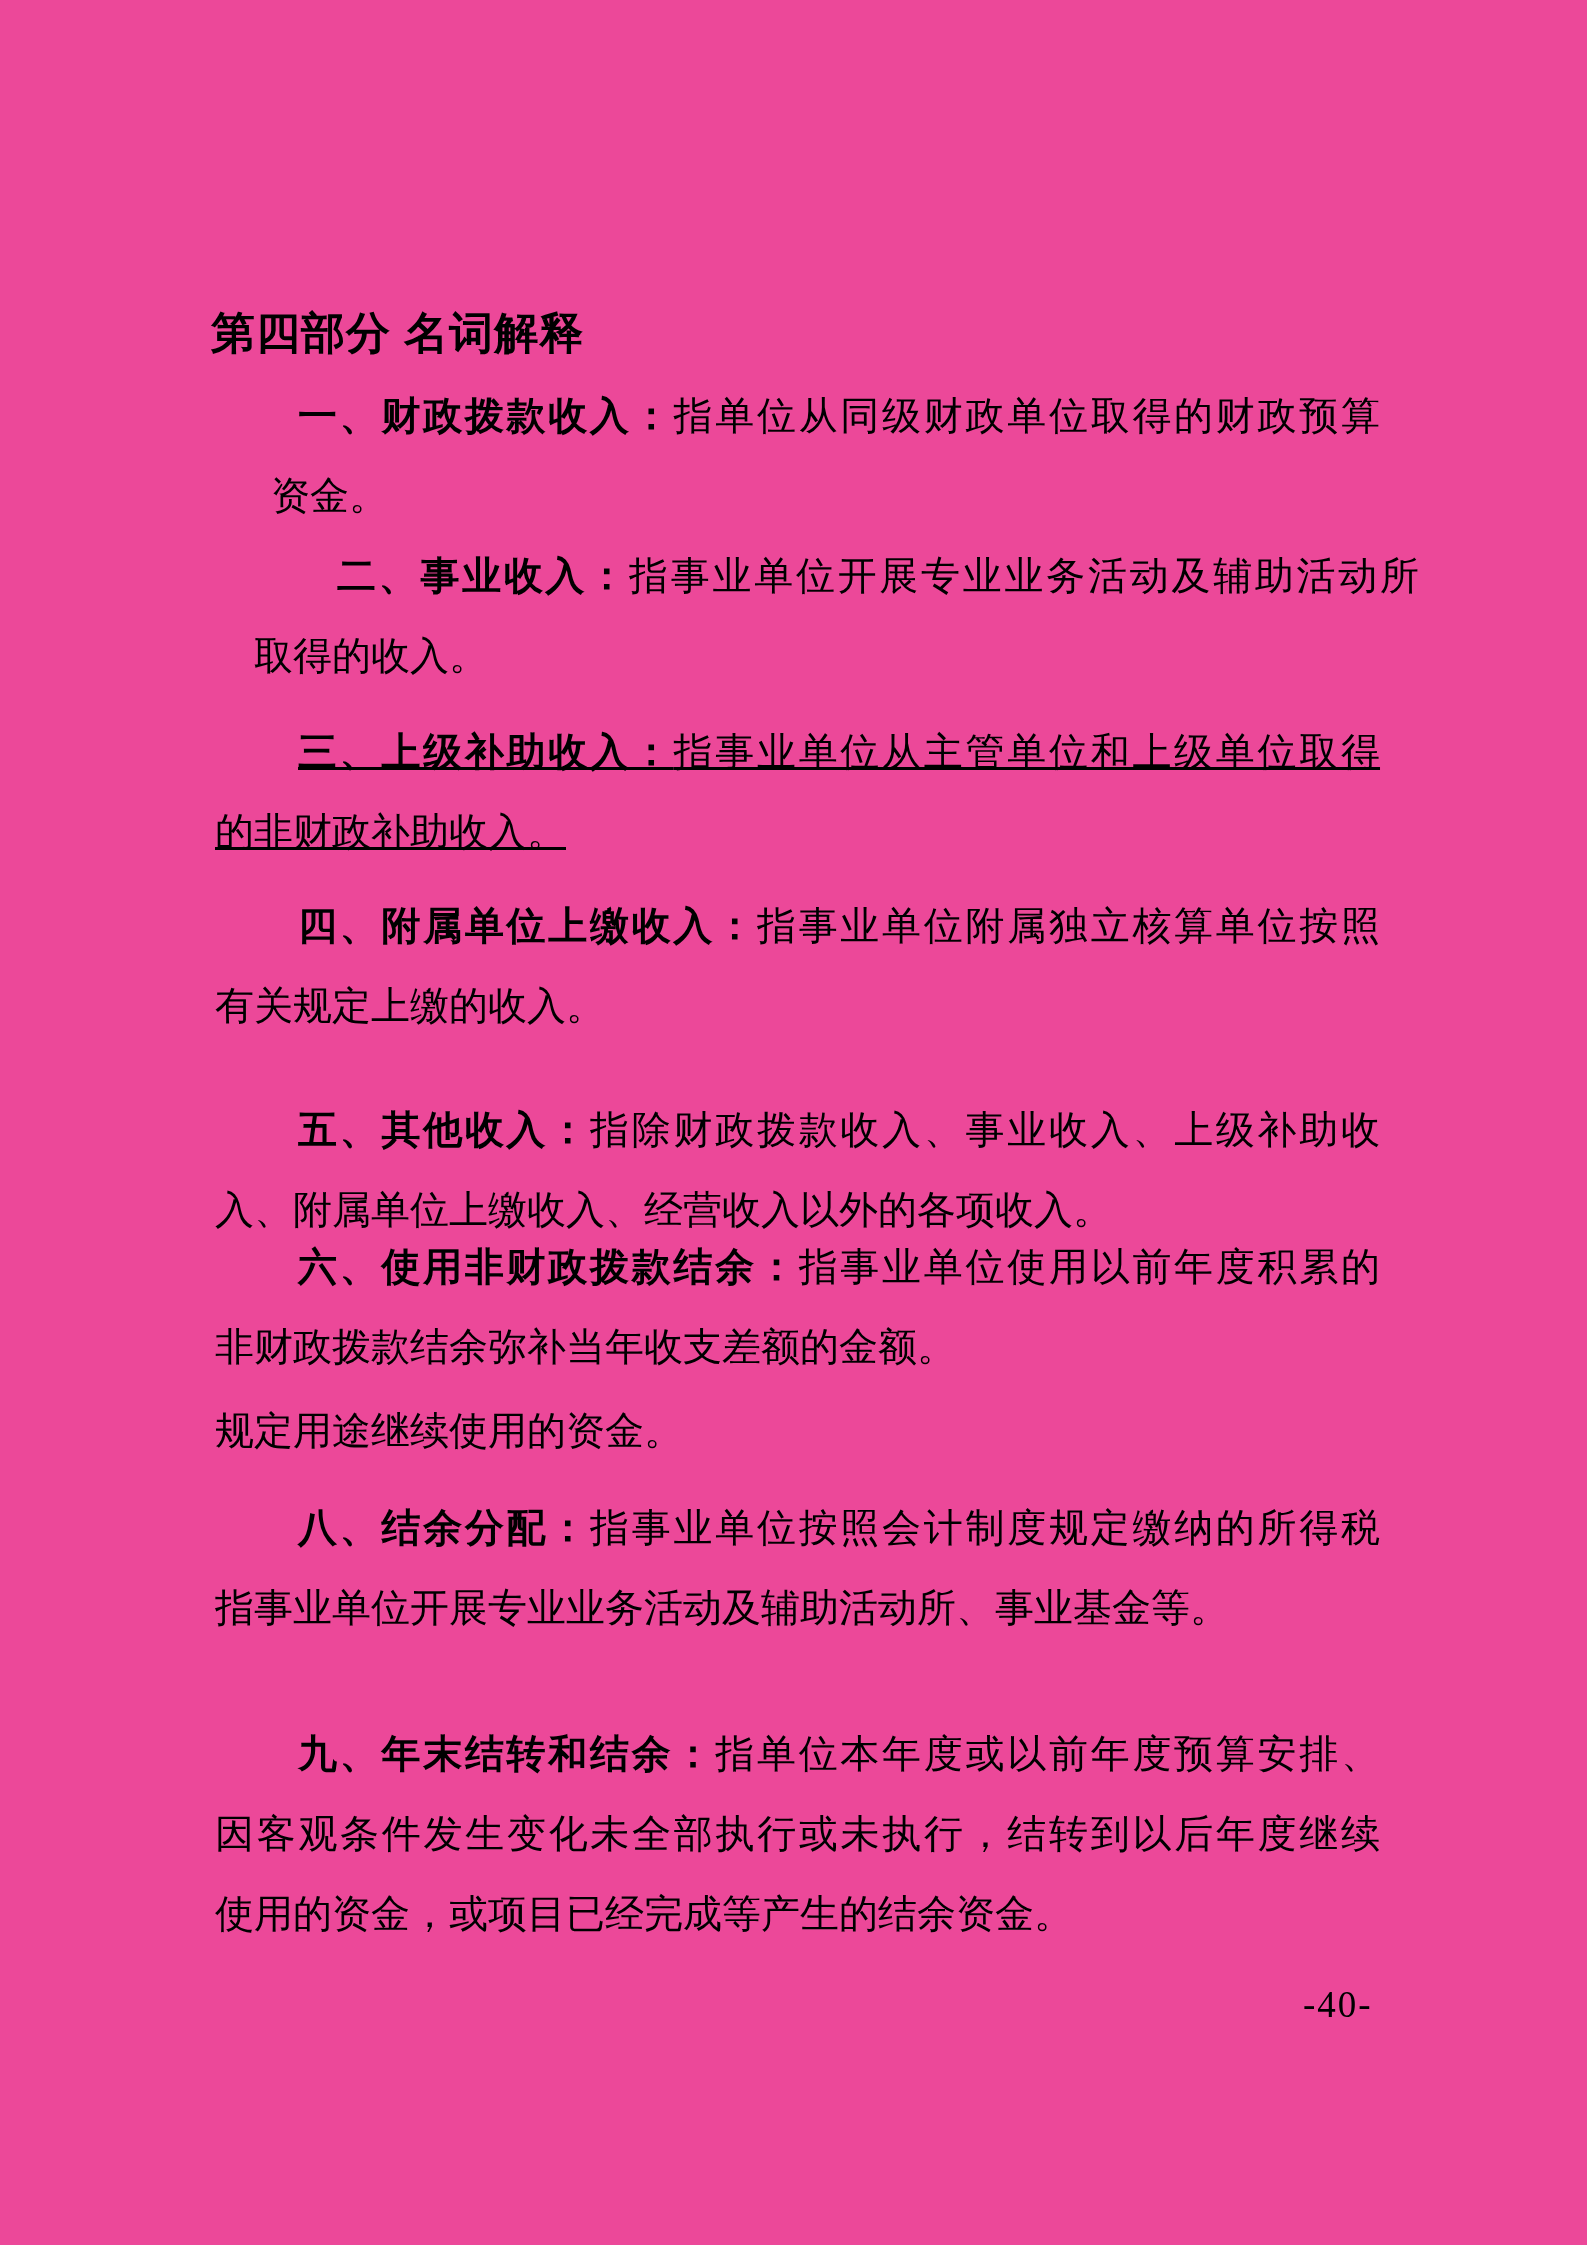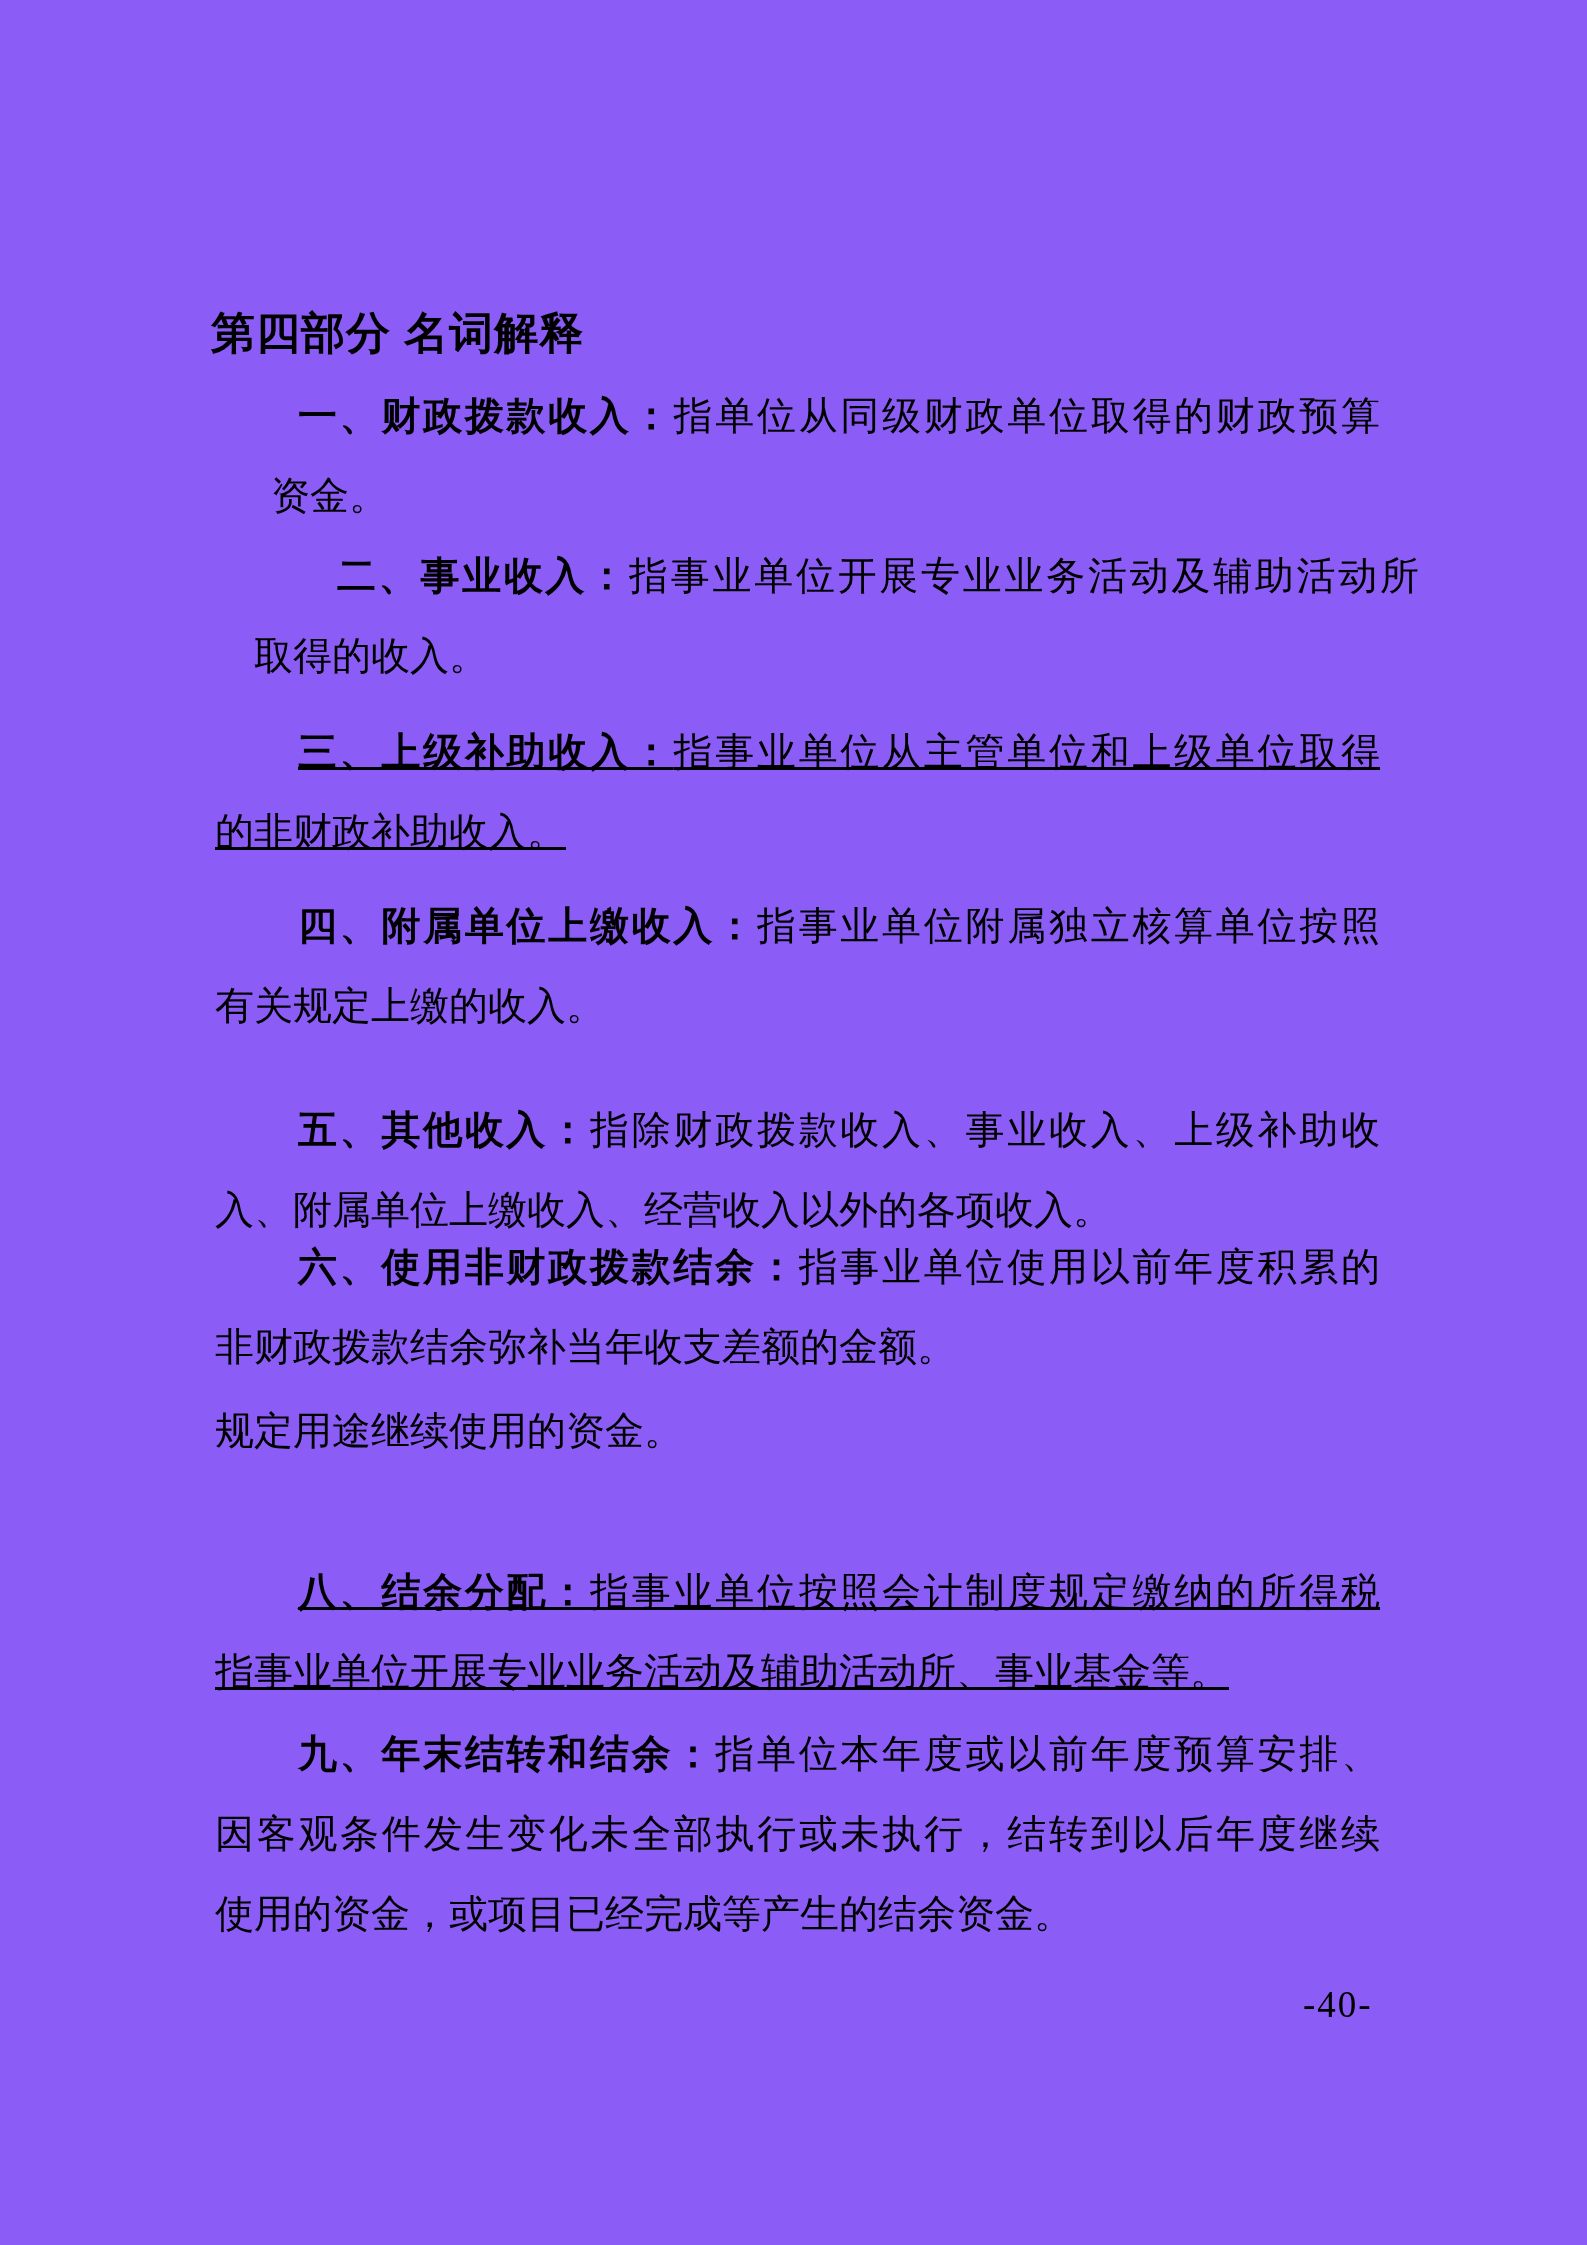--- a/index.html
+++ b/index.html
@@ -1,20 +1,20 @@
 <!DOCTYPE html>
 <html><head>
 <meta charset="utf-8">
 <style>
   html, body { margin: 0; padding: 0; background: #ffffff; }
   .page {
     position: relative;
     width: 1587px;
     height: 2245px;
-    background: #8b5cf6;
+    background: #ec4899;
     color: #000000;
     overflow: hidden;
     font-family: "Liberation Serif", serif;
   }
   .doc-title {
     position: absolute;
     left: 211px;
     top: 308px;
     font-family: "Liberation Sans", sans-serif;
     font-weight: 700;
@@ -32,21 +32,21 @@
     line-height: 80px;
     color: #000000;
   }
   .para:nth-child(1) { top: 376px; }
   .para:nth-child(2) { top: 536px; margin-left: 39px; }
   .para:nth-child(3) { top: 712px; text-decoration: underline; }
   .para:nth-child(4) { top: 886px; }
   .para:nth-child(5) { top: 1090px; }
   .para:nth-child(6) { top: 1227px; }
   .para:nth-child(7) { top: 1391px; }
-  .para:nth-child(8) { top: 1552px; text-decoration: underline; }
+  .para:nth-child(8) { top: 1488px; }
   .para:nth-child(9) { top: 1714px; }
   .line {
     text-align: justify;
     text-align-last: justify;
   }
   .line.first { padding-left: 83px; }
   .line.last { text-align: left; text-align-last: left; }
   
   .para:nth-child(1) .line.last { padding-left: 56px; }
   .term { font-weight: 700; }

